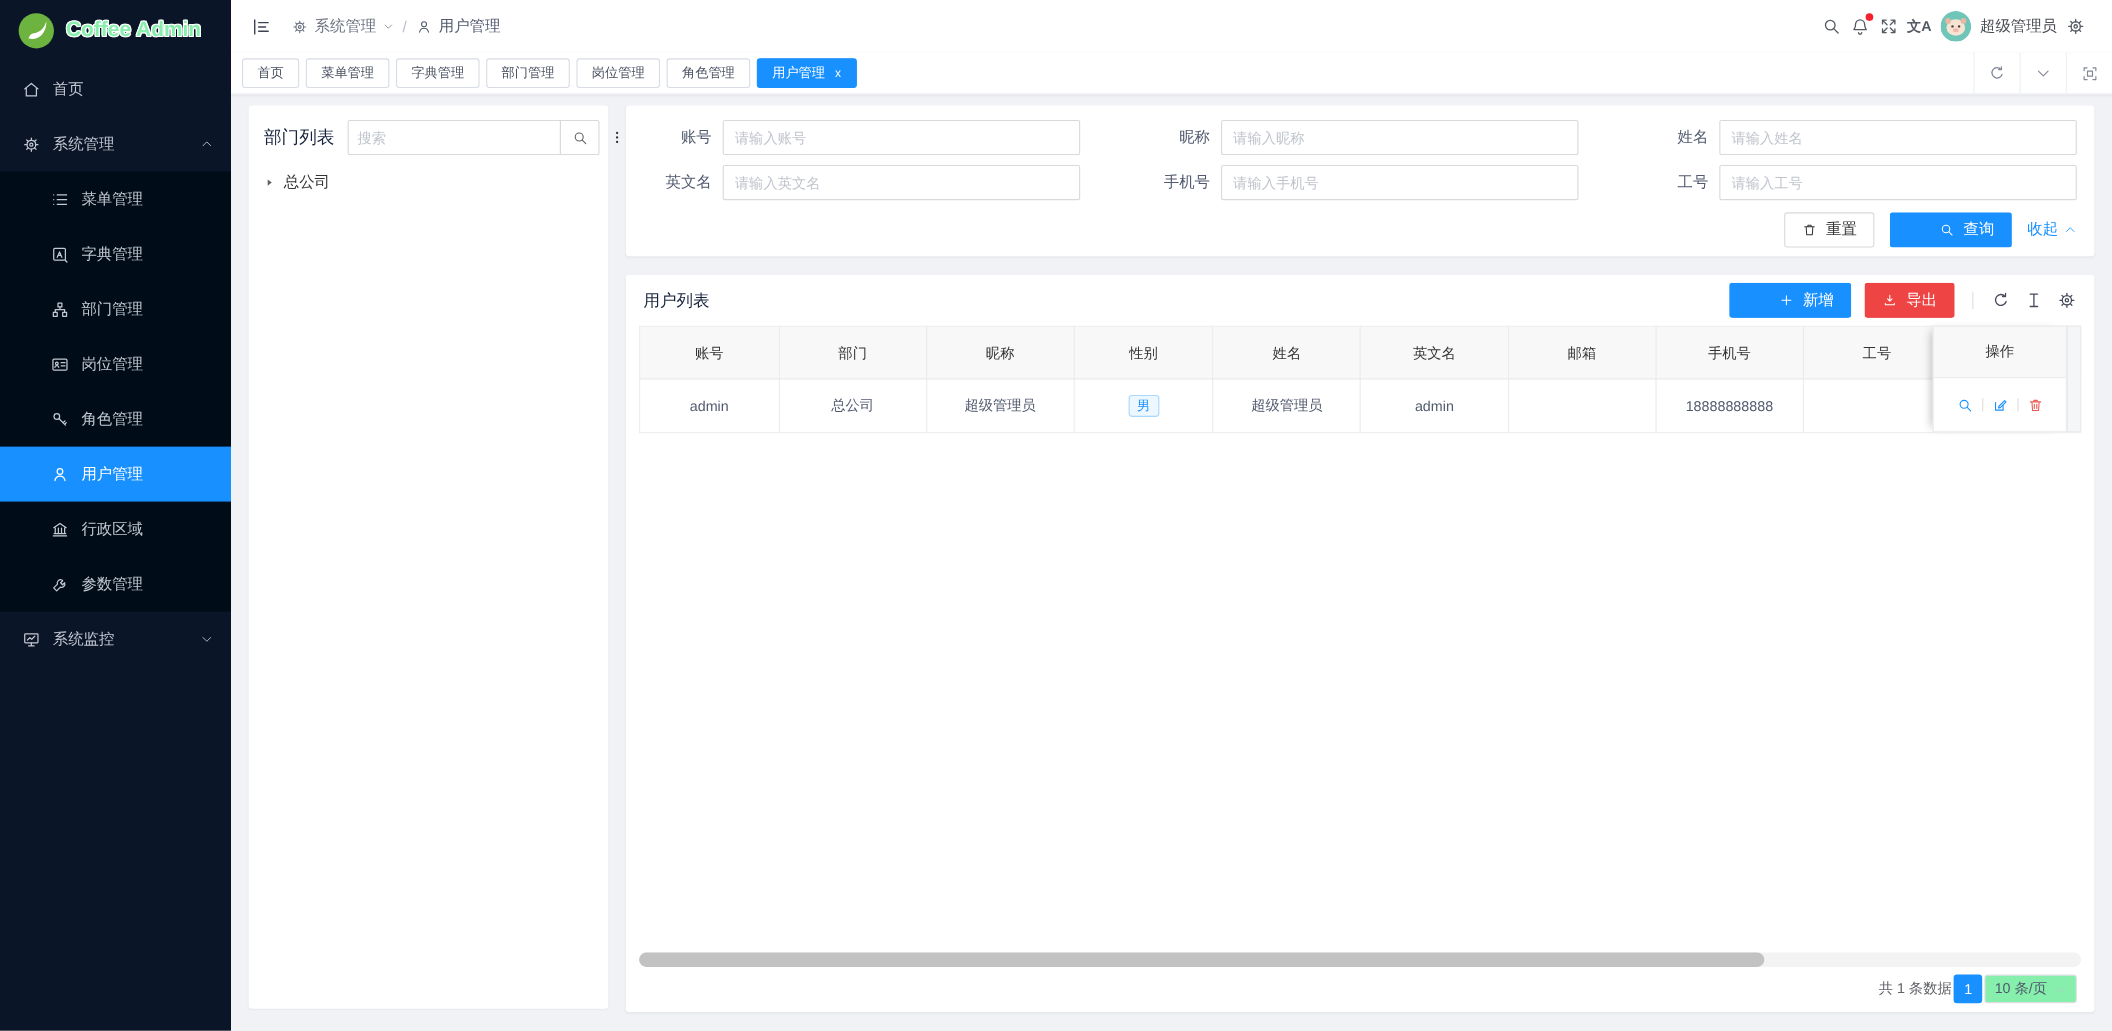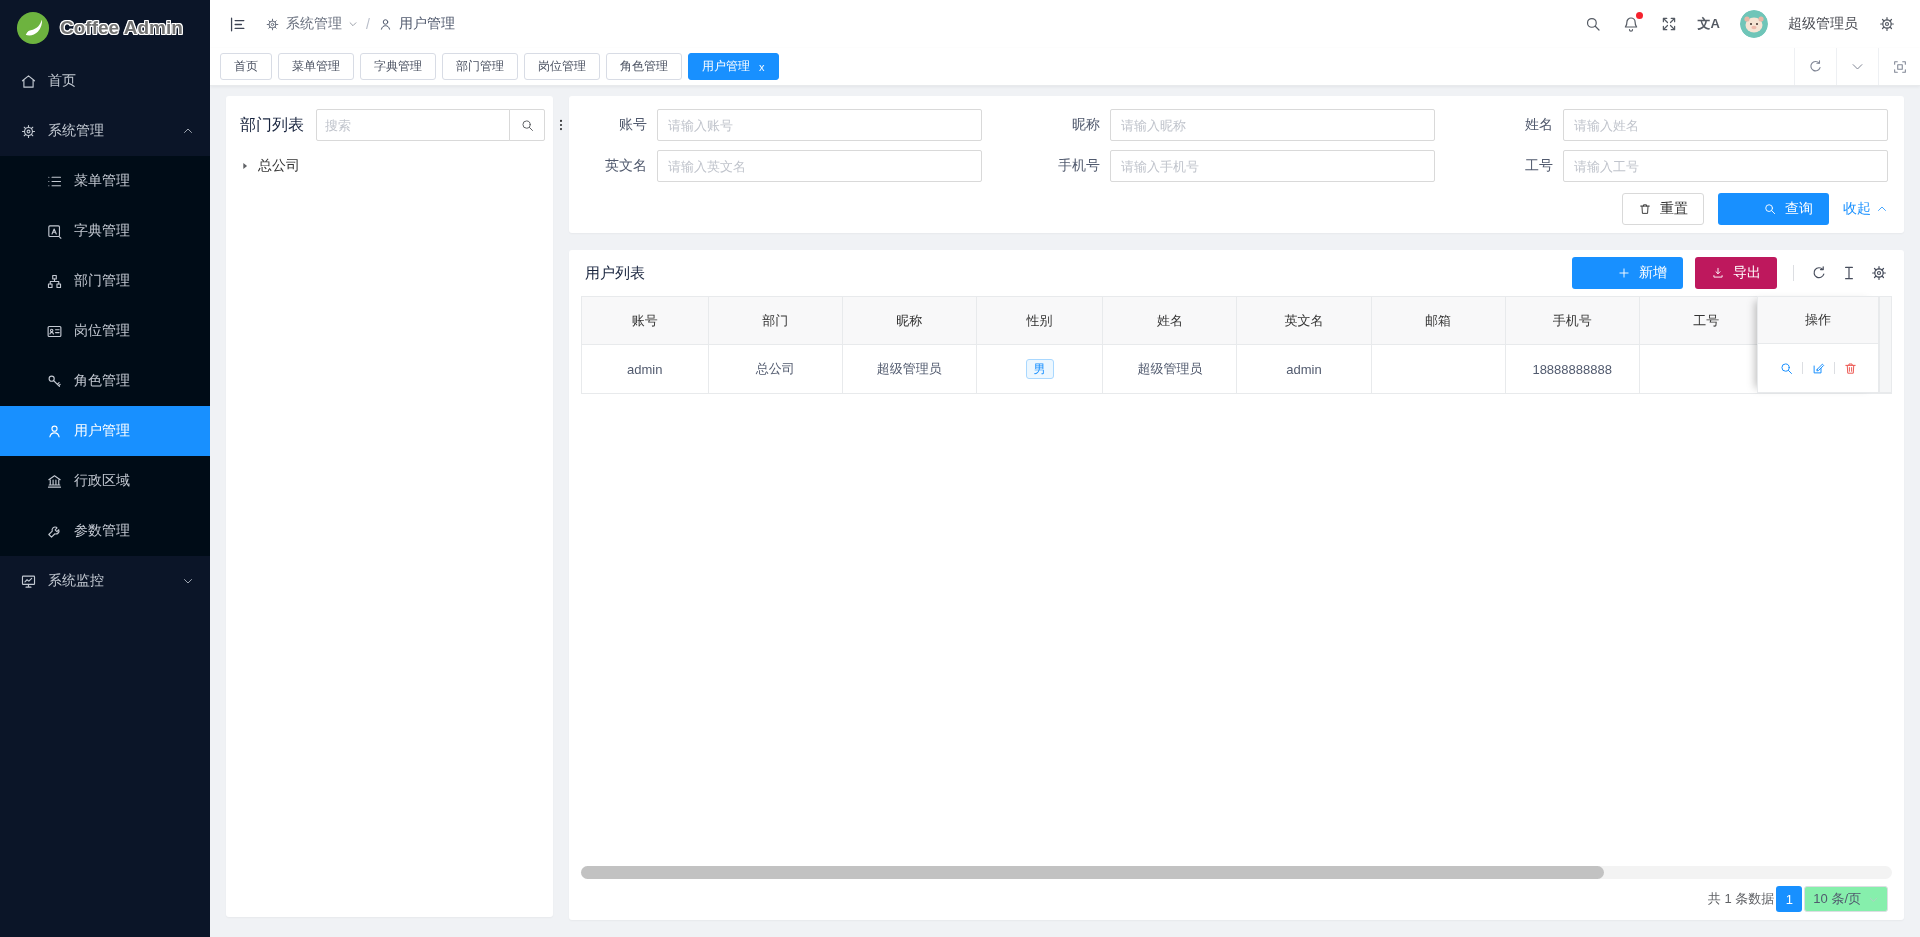--- a/index.html
+++ b/index.html
@@ -4,39 +4,39 @@
 <style>
   * { box-sizing: border-box; margin: 0; padding: 0; }
   html,body { width:1920px; height:937px; overflow:hidden; }
   body { font-family:"Liberation Sans","DejaVu Sans",sans-serif; background:#f0f2f5; color:#515a6e; }
   svg { display:block; }
   .ic { stroke:currentColor; fill:none; stroke-width:1.6; stroke-linecap:round; stroke-linejoin:round; }
 
   
   .sidebar { position:absolute; left:0; top:0; width:210px; height:937px; background:#0b1528; z-index:5; }
   .logo-row { height:56px; display:flex; align-items:center; gap:10px; padding-left:16px; }
-  .logo-text { font-size:19px; font-weight:bold; color:#737373;
+  .logo-text { font-size:19px; font-weight:bold; color:#86efac;
     text-shadow:-1px -1px 0 #fff,1px -1px 0 #fff,-1px 1px 0 #fff,1px 1px 0 #fff,0 1px 0 #fff,0 -1px 0 #fff,1px 0 0 #fff,-1px 0 0 #fff; }
   .menu-item { height:50px; display:flex; align-items:center; gap:11px; padding:0 16px 0 20px;
     font-size:14px; color:#c3c9d2; cursor:pointer; }
   .menu-item .chev { margin-left:auto; color:#c3c9d2; }
   .submenu { background:#000c17; }
   .submenu .menu-item { padding-left:46px; }
   .menu-item.active { background:#1890ff; color:#fff; }
   .mi-ic { width:17px; height:17px; flex:0 0 auto; }
 
   
   .main { position:absolute; left:210px; top:0; width:1710px; height:937px; }
   .topbar { height:48px; background:#fff; display:flex; align-items:center; padding:0 24px 0 18px; }
   .fold { color:#3c4353; margin-right:18px; cursor:pointer; }
   .crumbs { display:flex; align-items:center; gap:8px; font-size:14px; color:#6b7280; }
   .crumbs .sep { color:#b9bec9; }
   .crumb-part { display:flex; align-items:center; gap:6px; cursor:pointer; }
   .crumb-part.last { color:#515a6e; }
-  .top-right { margin-left:auto; display:flex; align-items:center; gap:20px; color:#545a63; }
+  .top-right { margin-left:auto; display:flex; align-items:center; gap:8px; color:#545a63; }
   .tr-ic { position:relative; cursor:pointer; display:flex; }
   .bell-dot { position:absolute; top:-3px; right:-3px; width:7px; height:7px; border-radius:50%; background:#f5222d; }
   .avatar { width:28px; height:28px; border-radius:50%; overflow:hidden; cursor:pointer; }
   .username { font-size:14px; color:#494b52; cursor:pointer; }
   .trans { font-size:13px; font-weight:bold; letter-spacing:0; cursor:pointer; color:#545a63; }
 
   
   .tabbar { height:38px; background:#fff; border-bottom:1px solid #e8eaec; box-shadow:0 1px 3px rgba(0,0,30,.06);
     display:flex; align-items:center; padding-left:10px; position:relative; z-index:2; }
   .tabs { display:flex; gap:6px; align-items:center; flex:1; }
@@ -71,21 +71,21 @@
   .f-row { display:flex; align-items:center; }
   .f-label { width:72px; text-align:right; padding-right:10px; font-size:14px; color:#515a6e; white-space:nowrap; }
   .f-row input { flex:1; height:32px; border:1px solid #d9d9d9; border-radius:2px; padding:0 10px; font-size:13px;
     color:#515a6e; outline:none; }
   .f-row input::placeholder { color:#c0c4cc; }
   .form-btns { display:flex; justify-content:flex-end; align-items:center; gap:14px; margin-top:11px; }
   .btn { height:32px; display:inline-flex; align-items:center; gap:8px; padding:0 15px; font-size:14px;
     border-radius:3px; cursor:pointer; border:1px solid transparent; }
   .btn-default { background:#fff; border-color:#d9d9d9; color:#333; }
   .btn-primary { background:#1890ff; color:#fff;padding-left:44px; }
-  .btn-warning { background:#be185d; color:#fff; }
+  .btn-warning { background:#ef4444; color:#fff; }
   .link-collapse { display:inline-flex; align-items:center; gap:5px; color:#1890ff; font-size:14px; cursor:pointer; }
 
   
   .table-card { left:359px; top:163px; right:16px; bottom:17px; }
   .tc-head { height:46px; display:flex; align-items:center; padding:0 16px; }
   .tc-title { font-size:15px; color:#17233d; }
   .tc-tools { margin-left:auto; display:flex; align-items:center; gap:12px; }
   .v-div { width:1px; height:16px; background:#dcdee2; margin:0 4px; }
   .tool-ic { color:#464c5b; cursor:pointer; display:flex; }
 

